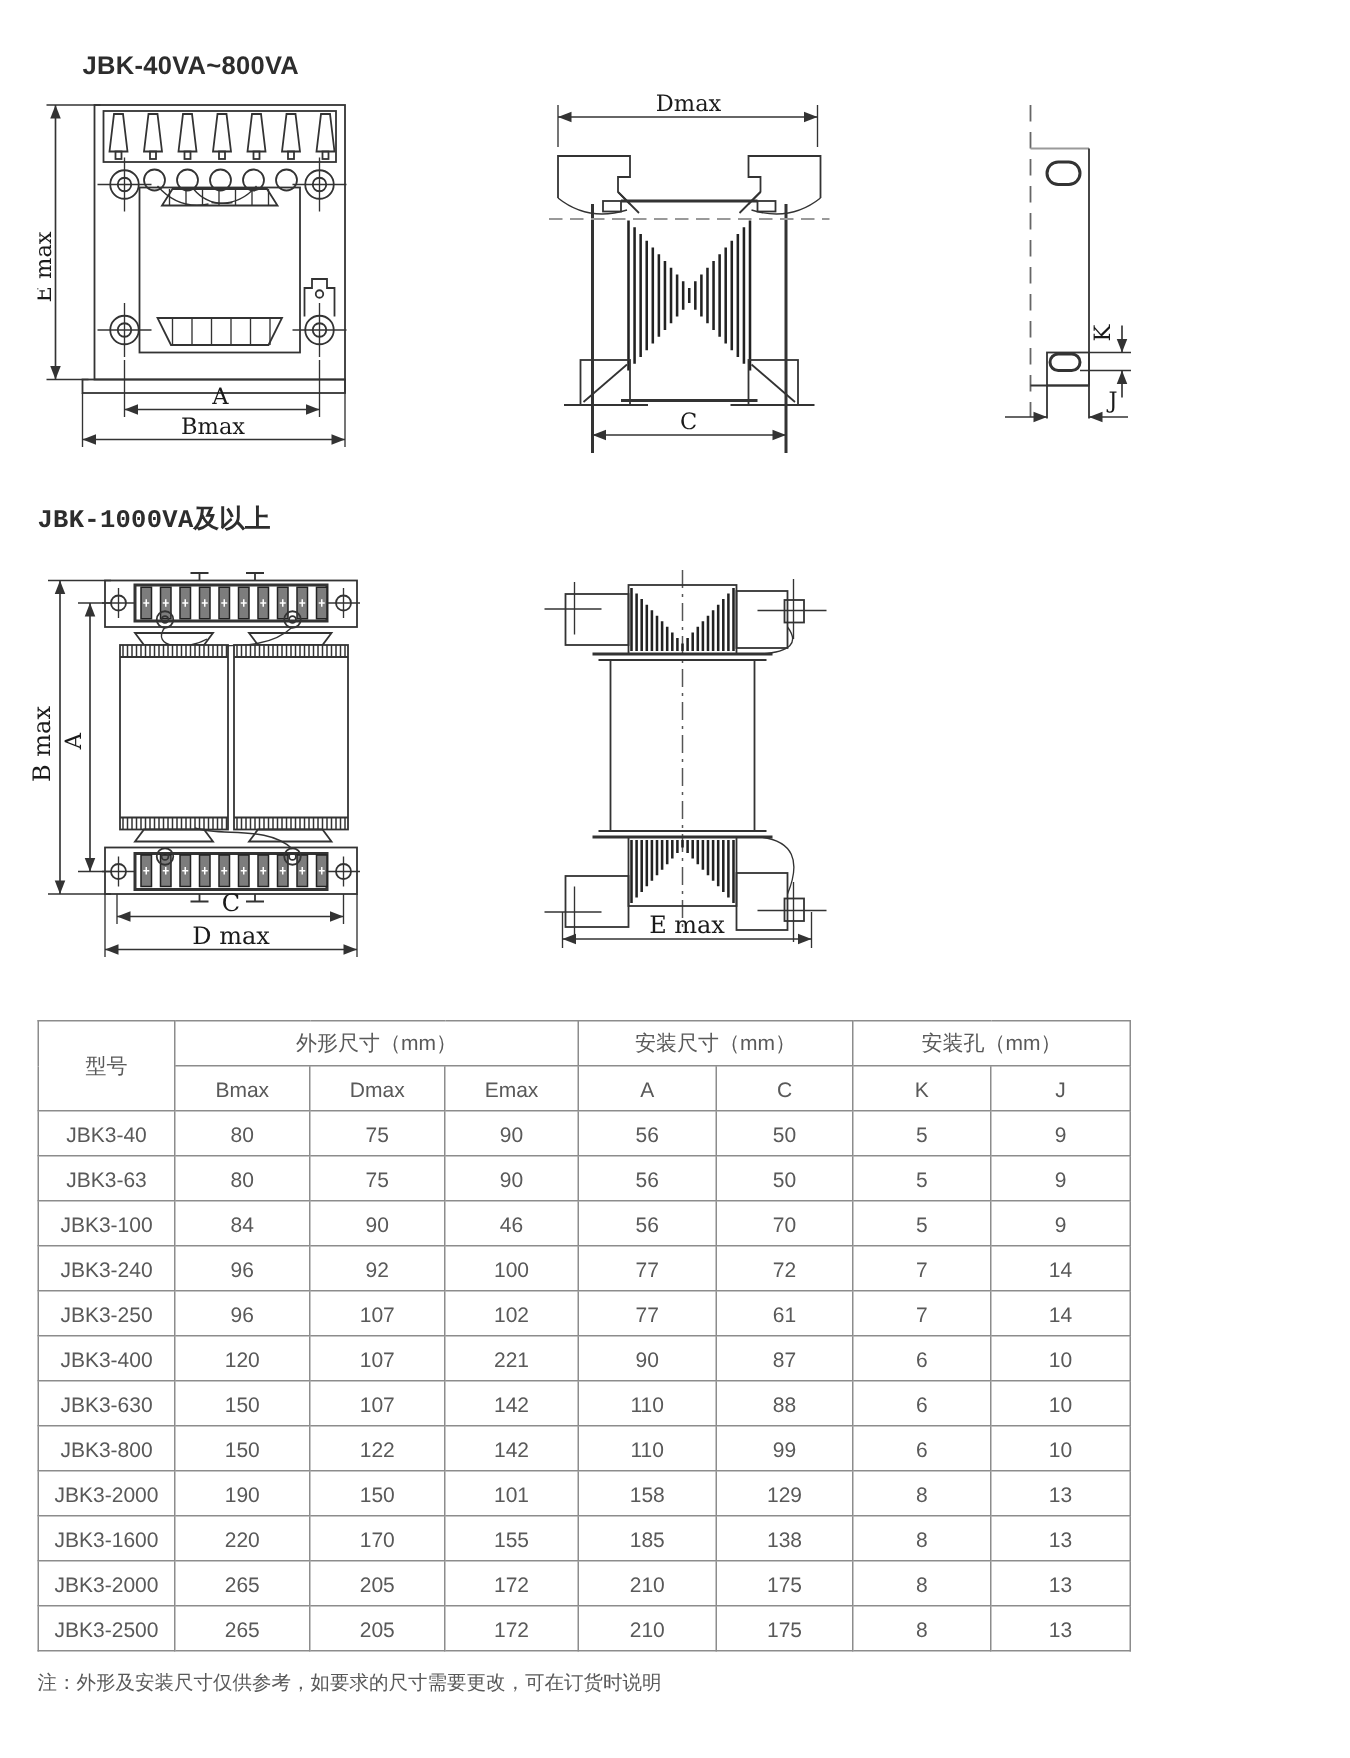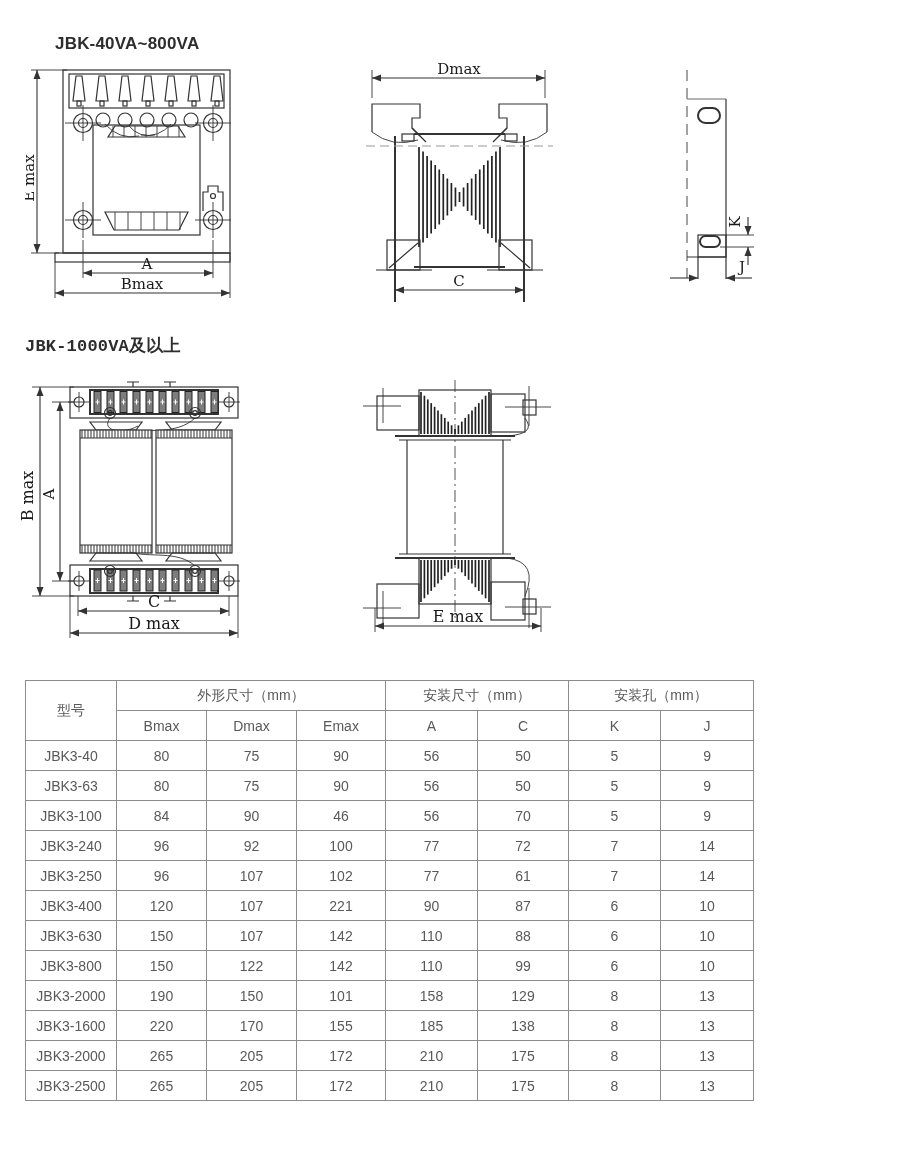--- a/index.html
+++ b/index.html
@@ -720,14 +720,15 @@
           <td>205</td>
           <td>172</td>
           <td>210</td>
           <td>175</td>
           <td>8</td>
           <td>13</td>
         </tr>
       </tbody>
   </table>
 
+  <p class="note">注：外形及安装尺寸仅供参考，如要求的尺寸需要更改，可在订货时说明</p>
 
 </div>
 
 </body></html>

